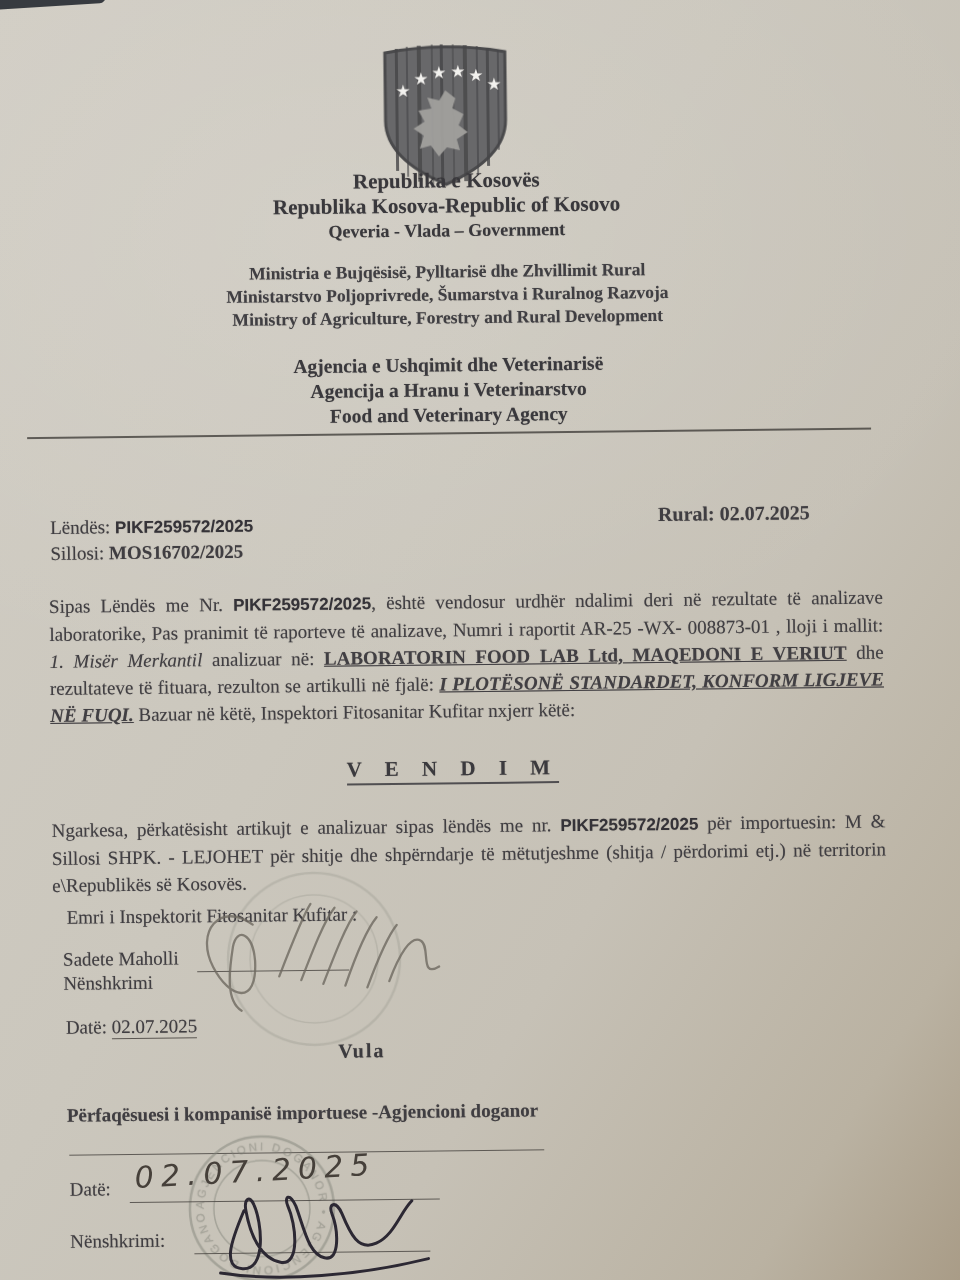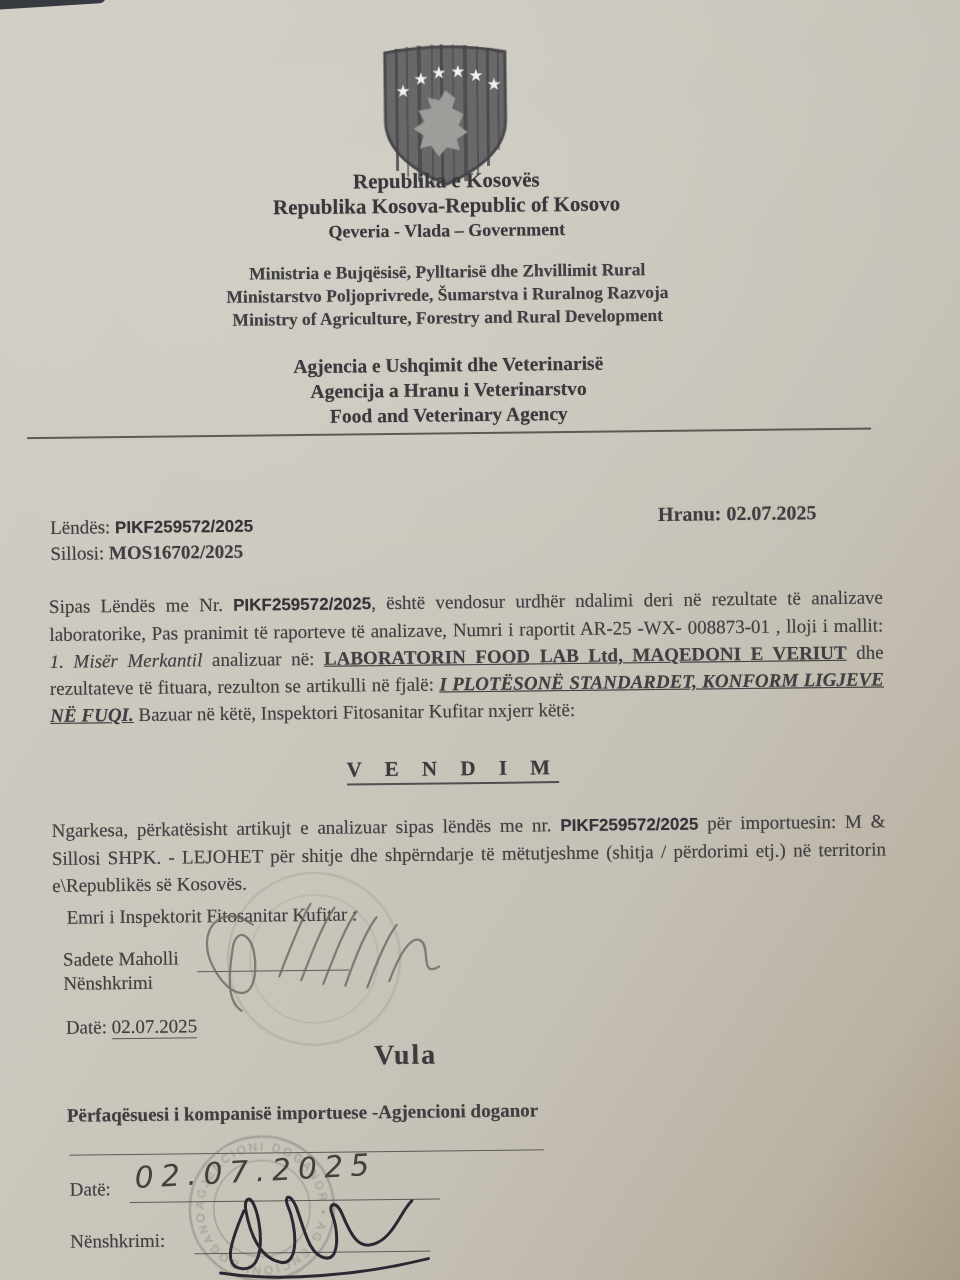--- a/index.html
+++ b/index.html
@@ -50,21 +50,21 @@
   .u-val { border-bottom:1.6px solid rgba(70,66,62,0.85); padding-bottom:1px; }
   .stamp { position:absolute; }
   .stamp .ring { fill:none; stroke:#82847a; }
   .stamp text { fill:#82847a; font-family:"Liberation Sans", sans-serif; }
   .sig-path { fill:none; stroke-linecap:round; stroke-linejoin:round; }
   .hand-date {
     position:absolute; font-family:"DejaVu Sans", sans-serif; font-style:italic;
     font-size:30px; letter-spacing:7px; color:#46403a;
     transform:rotate(-2.5deg); transform-origin:left bottom; text-shadow:none;
   }
-  .vula { font-weight:bold; font-size:28px; letter-spacing:2px; color:#3c3b3f;margin-left:36px; }
+  .vula { font-weight:bold; font-size:20px; letter-spacing:2px; color:#3c3b3f; }
 </style>
 </head>
 <body>
 
 <div class="page">
   <div class="photo-corner"></div>
 
   <div class="content">
 
     <svg class="abs" style="left:378px; top:38px; filter:blur(0.45px);" width="144" height="150" viewBox="0 0 144 150">
@@ -114,21 +114,21 @@
 
     <div class="abs label-line" style="left:50px; top:512px;">
       <span>Lëndës:</span>
       <span class="bs">PIKF259572/2025</span>
     </div>
     <div class="abs label-line" style="left:50px; top:538px;">
       <span>Sillosi:</span>
       <span class="b">MOS16702/2025</span>
     </div>
     <div class="abs label-line b" style="left:658px; top:505px; font-size:20px;">
-      <span>Hranu:</span>
+      <span>Rural:</span>
       <span>02.07.2025</span>
     </div>
 
     <div class="para" style="left:48px; top:588px; width:834px;"><span>Sipas Lëndës me Nr. </span><span class="bs">PIKF259572/2025</span><span>, është vendosur urdhër ndalimi deri në rezultate të analizave laboratorike, Pas pranimit të raporteve të analizave, Numri i raportit AR-25 -WX- 008873-01 , lloji i mallit: </span><span class="i">1. Misër Merkantil</span><span> analizuar në: </span><span class="bu">LABORATORIN FOOD LAB Ltd, MAQEDONI E VERIUT</span><span>  dhe rezultateve të fituara, rezulton se artikulli  në fjalë: </span><span class="biu">I PLOTËSONË STANDARDET,  KONFORM LIGJEVE NË FUQI.</span><span>  Bazuar në këtë, Inspektori  Fitosanitar Kufitar nxjerr këtë:</span></div>
 
     <div class="decision-title" style="top:756px;">
       <span>V E N D I M</span>
     </div>
 
     <div class="para" style="left:48px; top:812px; width:834px;"><span>Ngarkesa, përkatësisht artikujt e analizuar sipas lëndës me nr. </span><span class="bs">PIKF259572/2025</span><span> për importuesin: M &amp; Sillosi SHPK.  - LEJOHET për shitje dhe shpërndarje të mëtutjeshme (shitja / përdorimi etj.) në territorin e\Republikës së Kosovës.</span></div>

